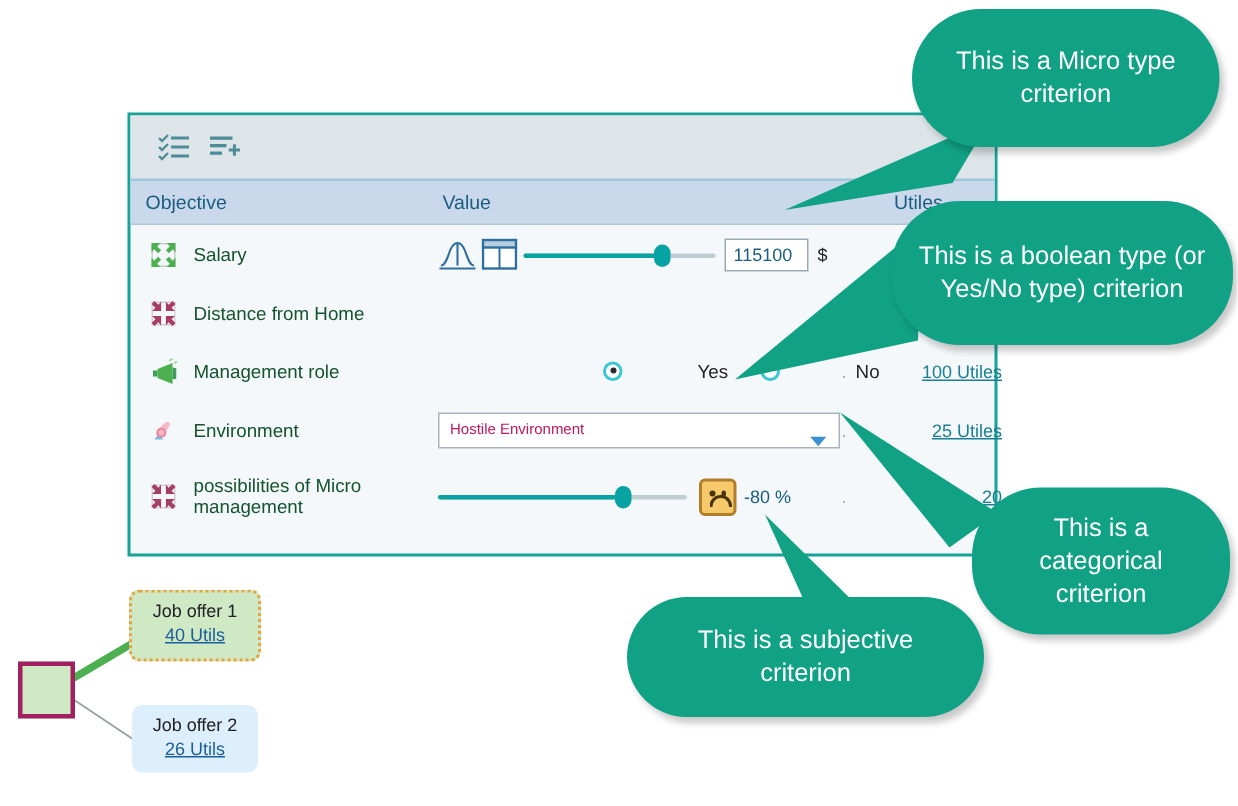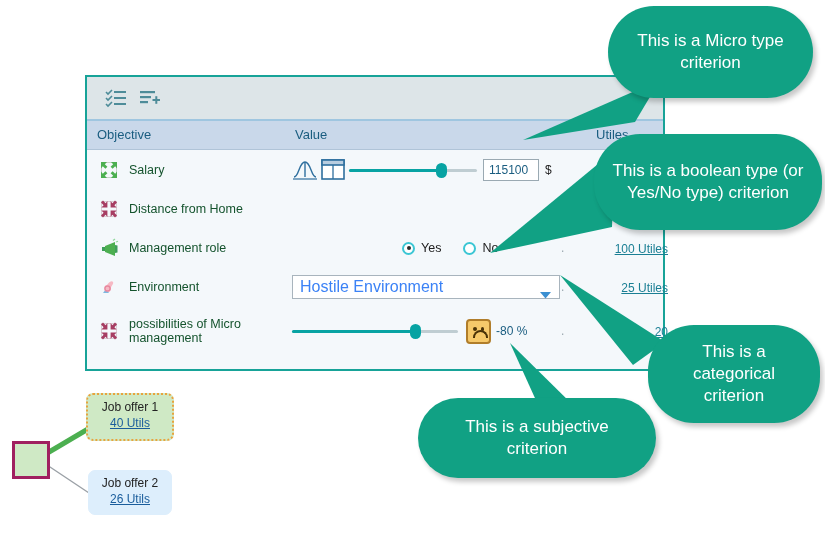--- a/index.html
+++ b/index.html
@@ -89,38 +89,38 @@
   }
   .numbox{
     width:56px;height:22px;border:1px solid #9aa9b2;background:#ffffff;
     font-size:12px;color:#1a5d80;display:flex;align-items:center;
     padding-left:5px;box-sizing:border-box;overflow:hidden;white-space:nowrap;
   }
   .unit{font-size:12px;color:#222;margin-left:6px;}
 
   
   .radio-wrap{display:flex;align-items:center;margin-left:110px;}
-  .radio{display:flex;align-items:flex-end;margin-right:22px;cursor:pointer;}
+  .radio{display:flex;align-items:flex-start;margin-right:22px;cursor:pointer;gap:44px;}
   .radio .dot{
     width:13px;height:13px;border-radius:50%;border:2px solid #3bc6d4;
     background:#fff;position:relative;margin-right:6px;box-sizing:border-box;
   }
   .radio.on .dot:after{
     content:"";position:absolute;left:2.5px;top:2.5px;width:4px;height:4px;
     border-radius:50%;background:#2b2b2b;
   }
   .radio span{font-size:12.5px;color:#222;}
 
   
   .dropdown{
     width:268px;height:24px;border:1px solid #a8b4bd;background:#fff;
     display:flex;align-items:center;position:relative;cursor:pointer;
     box-sizing:border-box;
   }
-  .dropdown .dd-text{font-size:16px;color:#3b82f6;padding-left:7px;}
+  .dropdown .dd-text{font-size:10px;color:#be185d;padding-left:7px;}
   .dropdown .dd-arrow{position:absolute;right:8px;top:9px;}
 
   
   .smiley{
     width:25px;height:25px;border:2px solid #b07d2a;border-radius:4px;
     background:#f6c96a;position:relative;box-sizing:border-box;margin-left:2px;
   }
   .smiley .eye{position:absolute;top:6px;width:3.5px;height:4px;border-radius:2px;background:#4a3207;}
   .smiley .eye.l{left:5px;} .smiley .eye.r{right:5px;}
   .smiley .mouth{

